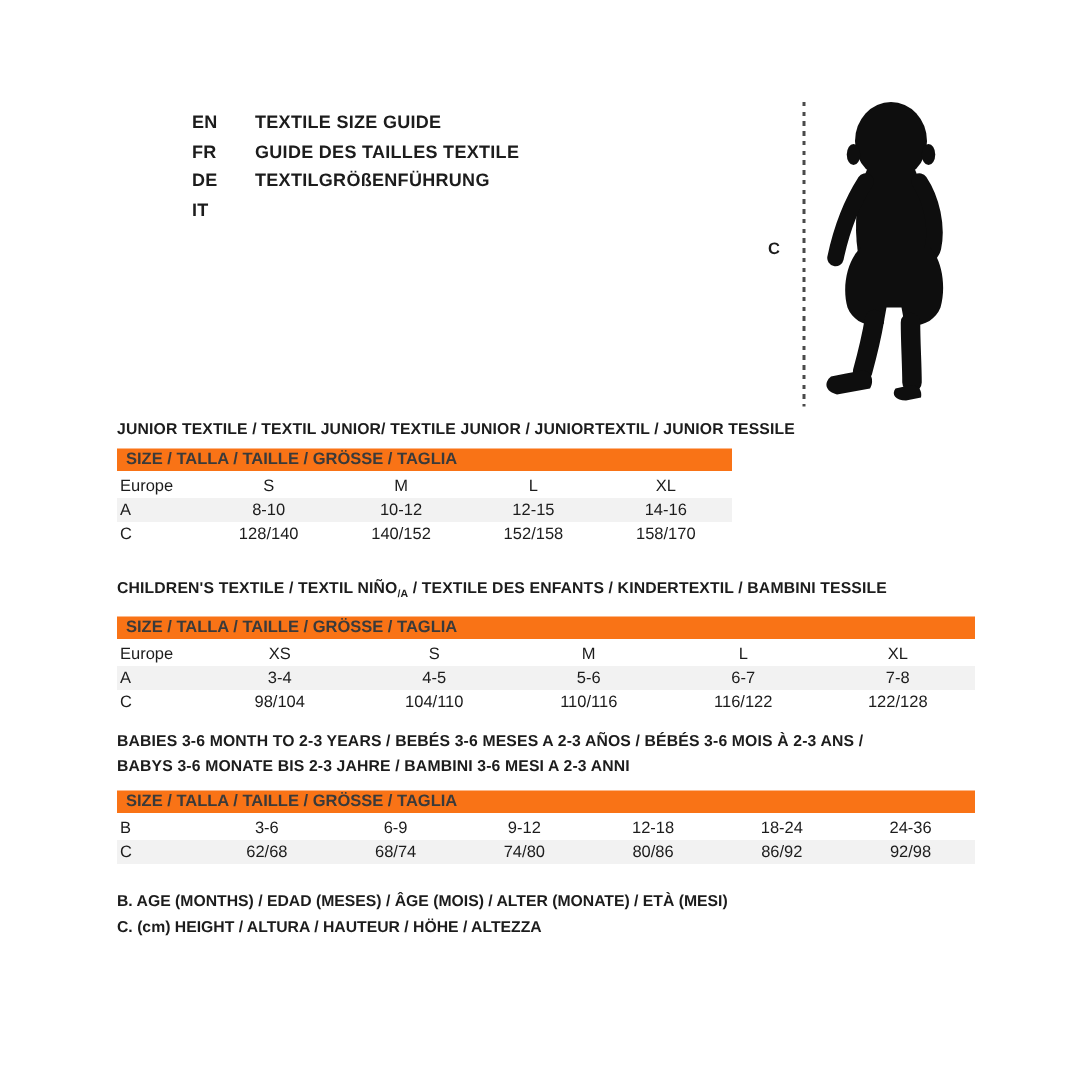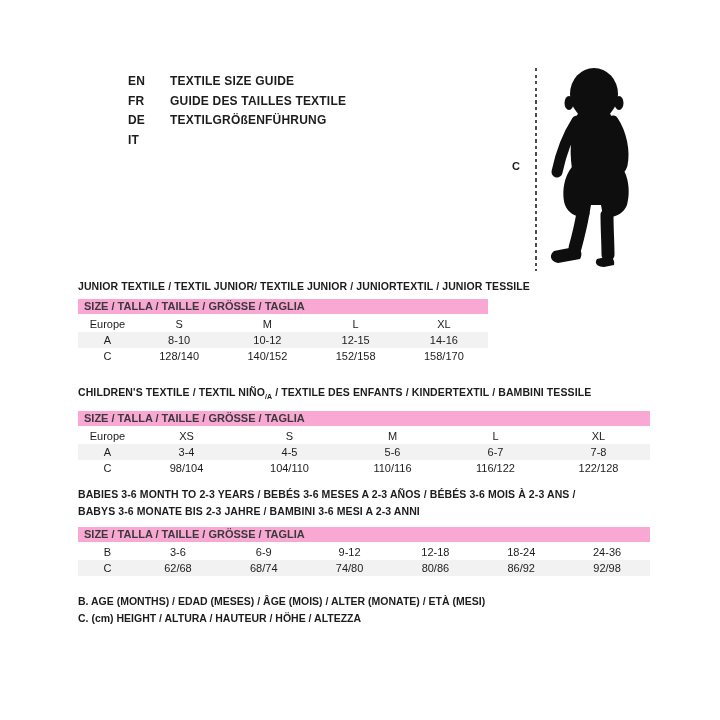--- a/index.html
+++ b/index.html
@@ -23,26 +23,26 @@
   .size-table{position:absolute;left:78px;}
   #table-junior{top:278px;width:410px;}
   #table-children{top:384px;width:572px;}
   #table-babies{top:486px;width:572px;}
   .table-title{font-size:10.5px;font-weight:bold;letter-spacing:.1px;}
   .title-line{line-height:17px;white-space:nowrap;}
   #table-junior .table-title{margin-bottom:4px;}
   #table-children .table-title{margin-bottom:6px;}
   #table-babies .table-title{margin-bottom:7px;}
   .header-bar{
-    background:#f9a8d4;height:15px;line-height:15px;
+    background:#f97316;height:15px;line-height:15px;
     font-size:11px;font-weight:bold;color:#3a3a3a;padding-left:6px;margin-bottom:2px;
   }
   .trow{display:flex;height:16px;line-height:16px;font-size:11px;}
   .trow.shaded{background:#f2f2f2;}
-  .tlabel{width:55px;padding-left:2px;text-align:center;}
+  .tlabel{width:55px;padding-left:2px;}
   .tcell{flex:1 1 0;text-align:center;}
   .sub{font-size:7px;vertical-align:sub;}
   
   .footnotes{position:absolute;left:78px;top:593px;}
   .footnote{line-height:17px;font-size:10.5px;font-weight:bold;white-space:nowrap;}
 </style>
 </head>
 <body>
 
 <div class="lang-list">

